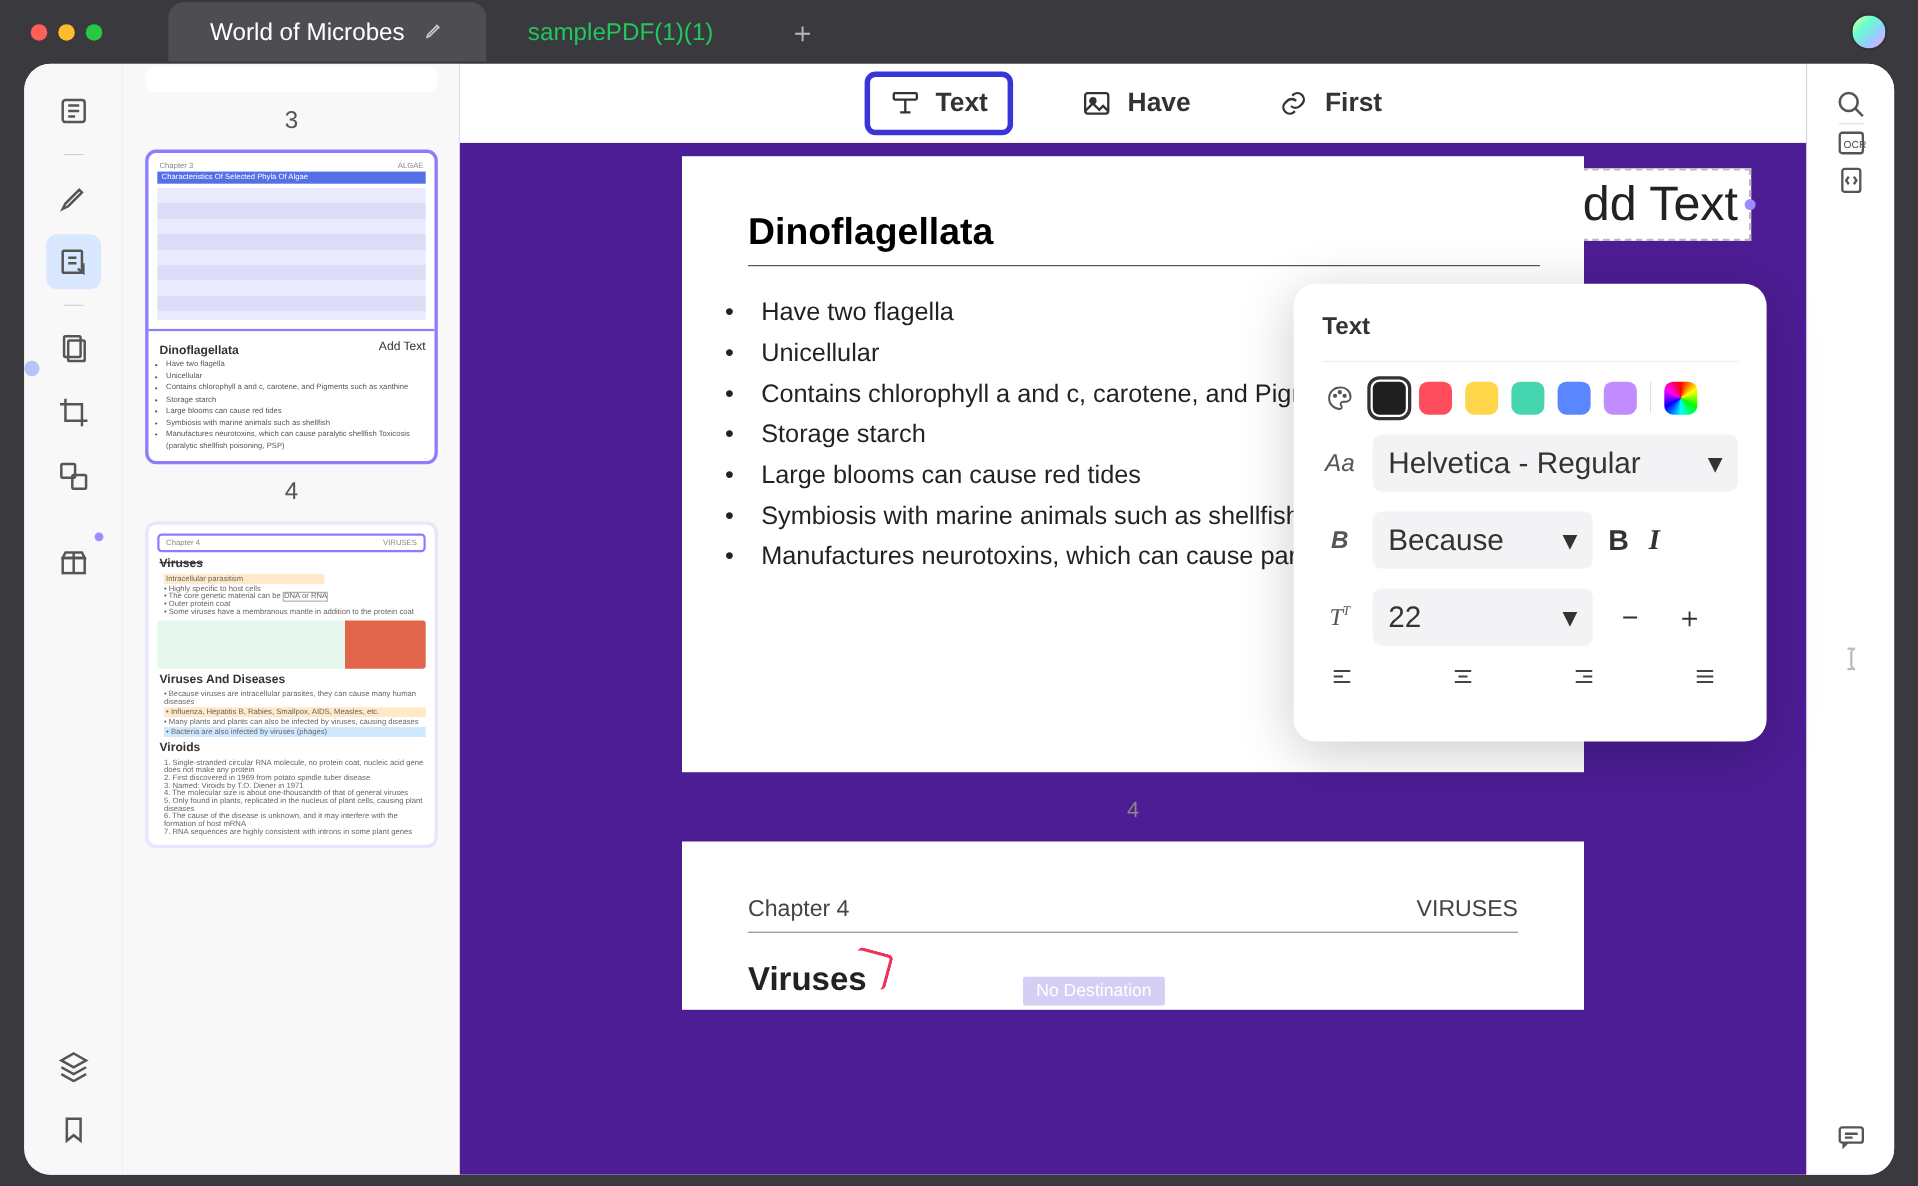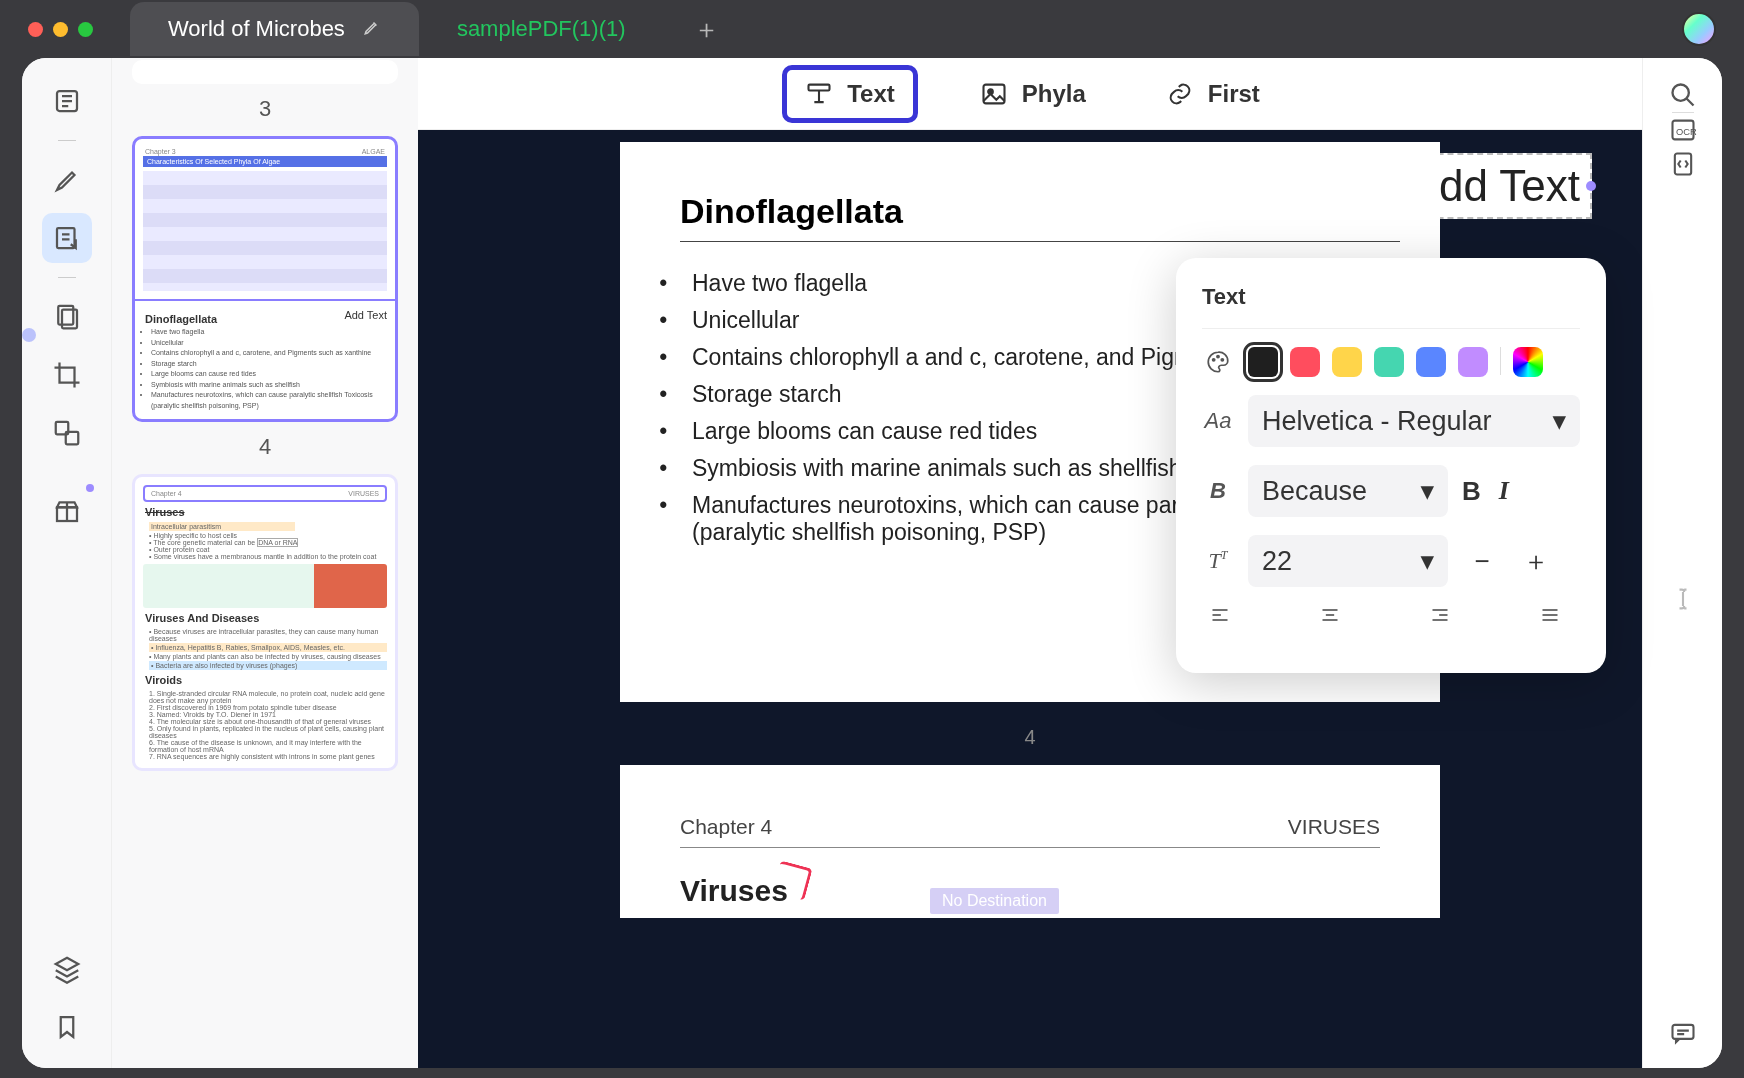--- a/index.html
+++ b/index.html
@@ -42,20 +42,21 @@
   align-items: center;
   gap: 18px;
   color: #22c55e;
   font-size: 22px;
   border-radius: 14px 14px 0 0;
   cursor: pointer;
 }
 .tab.active {
   background: #4e4e52;
   color: #fff;
+  margin-left: 23px;
 }
 .tab-edit-icon { font-size:18px; color:#ccc; }
 .add-tab {
   margin-left: 30px;
   color: #b8b8b8;
   font-size: 26px;
   cursor: pointer;
 }
 .logo-right {
   position: absolute;
@@ -141,21 +142,21 @@
 .thumb4-addtext { float:right; font-size:11px; color:#333; }
 .thumb4-bullets { font-size:7px; color:#555; padding-left:8px; line-height:1.5; }
 .thumb-table { background:#eaeaff; font-size:6px; padding:2px; margin-top:4px; }
 .thumb-table-header { background:#5570e6; color:#fff; padding:2px 4px; font-size:7px; }
 .thumb-header { display:flex; justify-content:space-between; font-size:7px; color:#888; padding:1px 2px; }
 .main {
   flex: 1;
   display: flex;
   flex-direction: column;
   position: relative;
-  background: #0f172a;
+  background: #4c1d95;
 }
 .toolbar {
   height: 72px;
   background: #fff;
   display: flex;
   align-items: center;
   justify-content: center;
   gap: 44px;
   border-bottom: 1px solid #eee;
 }
@@ -445,21 +446,21 @@
             <path d="M12 9v10M8 19h8"></path>
           </svg>
         <span>Text</span>
       </div>
       <div class="tool-btn">
         <svg viewBox="0 0 24 24" fill="none" stroke="currentColor" stroke-width="1.8">
             <rect x="3" y="4" width="18" height="16" rx="2"></rect>
             <circle cx="9" cy="10" r="2" fill="currentColor"></circle>
             <path d="M3 18l6-6 5 5 3-3 4 4"></path>
           </svg>
-        <span>Phyla</span>
+        <span>Have</span>
       </div>
       <div class="tool-btn">
         <svg viewBox="0 0 24 24" fill="none" stroke="currentColor" stroke-width="1.8">
             <path d="M10 14a5 5 0 007 0l2-2a5 5 0 00-7-7l-1 1M14 10a5 5 0 00-7 0l-2 2a5 5 0 007 7l1-1"></path>
           </svg>
         <span>First</span>
       </div>
     </div>
 
     <div class="canvas">
@@ -473,21 +474,21 @@
 
       <div class="page">
         <h2 class="page-heading">Dinoflagellata</h2>
         <ul class="bullets">
           <li>Have two flagella</li>
           <li>Unicellular</li>
           <li>Contains chlorophyll a and c, carotene, and Pigme</li>
           <li>Storage starch</li>
           <li>Large blooms can cause red tides</li>
           <li>Symbiosis with marine animals such as shellfish</li>
-          <li><span>Manufactures neurotoxins, which can cause paral</span><br><span>(paralytic shellfish poisoning, PSP)</span></li>
+          <li><span>Manufactures neurotoxins, which can cause paral</span><br></li>
         </ul>
       </div>
       <div class="page-num">4</div>
 
       <div class="page" style="min-height:140px; padding-bottom:10px;">
         <div class="next-page-hdr">
           <span>Chapter 4</span>
           <span>VIRUSES</span>
         </div>
         <div class="viruses-blur">Viruses</div>

